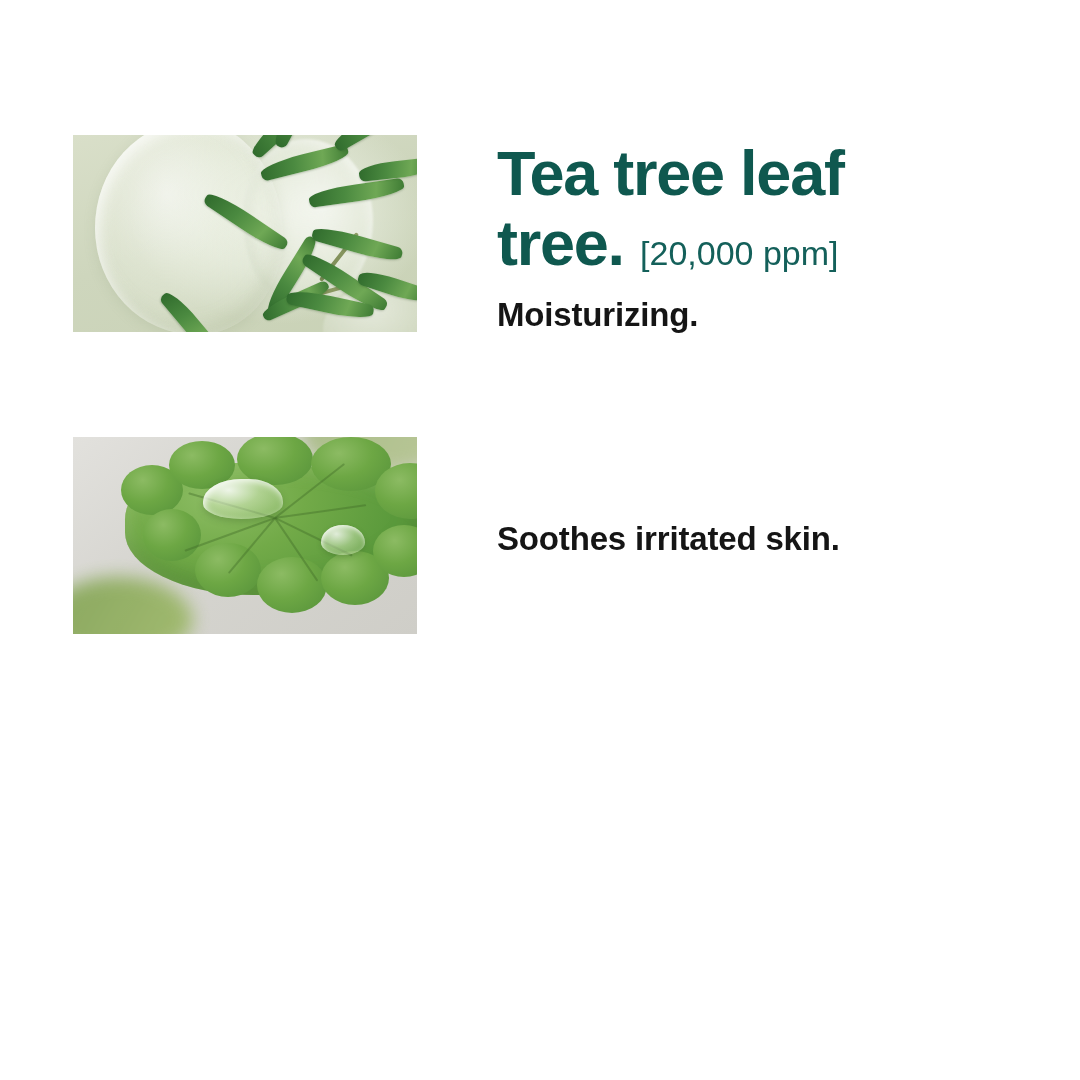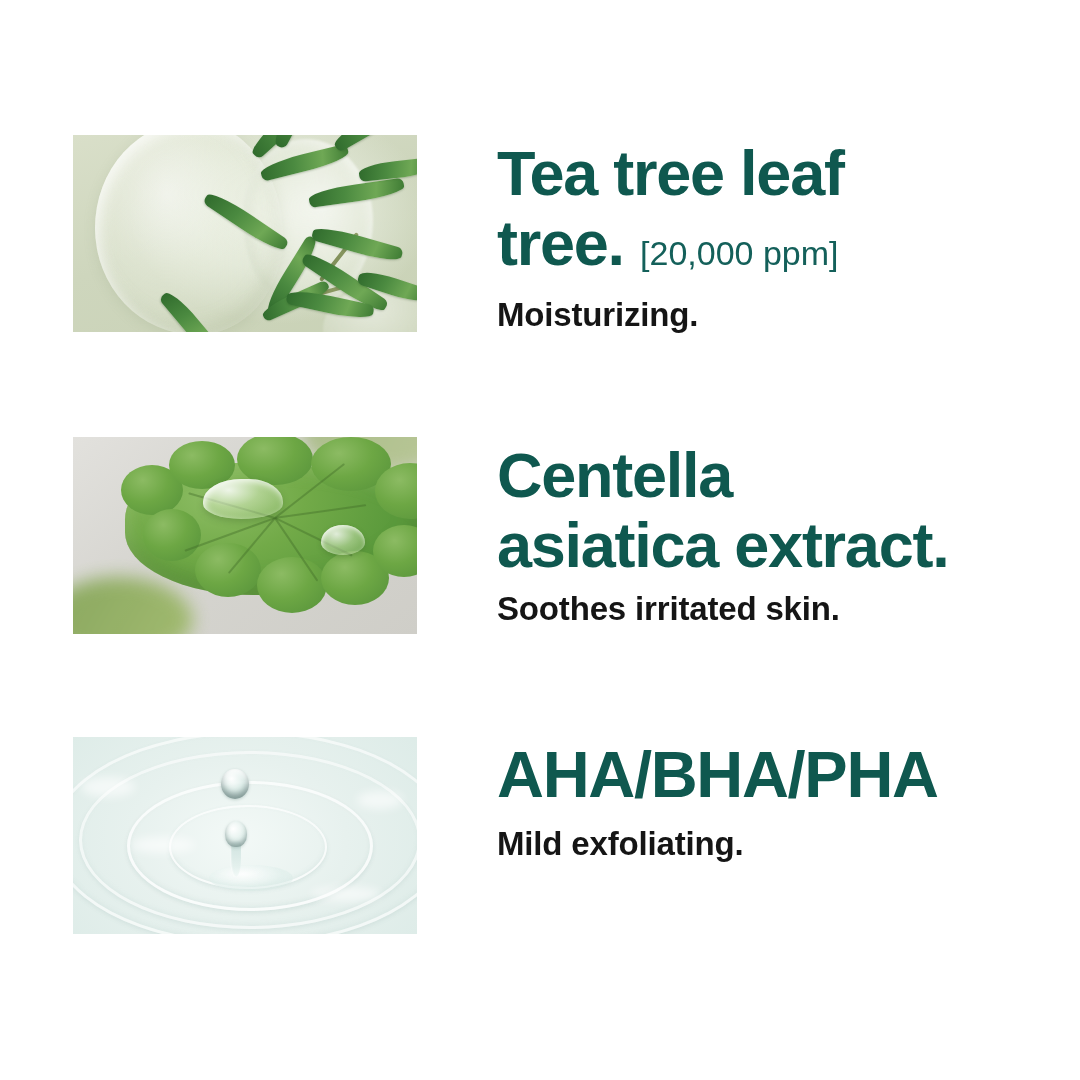--- a/index.html
+++ b/index.html
@@ -360,45 +360,20 @@
         <div class="cen-vein" style="left:150px; top:70px; width:72px; transform:rotate(130deg);"></div>
 
       </div>
 
       <div class="water-drop-big"></div>
       <div class="water-drop-small"></div>
     </div>
 
     <div class="text-col">
       <h2 class="headline headline-2">
-        <span>Centella</span><br>
-        <span>asiatica extract.</span>
+        <br>
       </h2>
       <p class="subline sub-2">Soothes irritated skin.</p>
     </div>
   </div>
 
-  <div class="ingredient-row row-3">
-
-    <div class="photo photo-water">
-      <div class="ripple ripple-1"></div>
-      <div class="ripple ripple-2"></div>
-      <div class="ripple ripple-3"></div>
-      <div class="ripple ripple-4"></div>
-
-      <div class="sheen" style="left:58px; top:100px; width:64px; height:16px;"></div>
-      <div class="sheen" style="left:238px; top:150px; width:70px; height:14px;"></div>
-      <div class="sheen" style="left:8px; top:40px; width:54px; height:20px;"></div>
-      <div class="sheen" style="left:284px; top:54px; width:46px; height:18px;"></div>
-
-      <div class="splash-base"></div>
-      <div class="drop-stem"></div>
-      <div class="drop-column"></div>
-      <div class="drop-air"></div>
-    </div>
-
-    <div class="text-col">
-      <h2 class="headline headline-3">AHA/BHA/PHA</h2>
-      <p class="subline sub-3">Mild exfoliating.</p>
-    </div>
-  </div>
 
 </div>
 
 </body></html>

